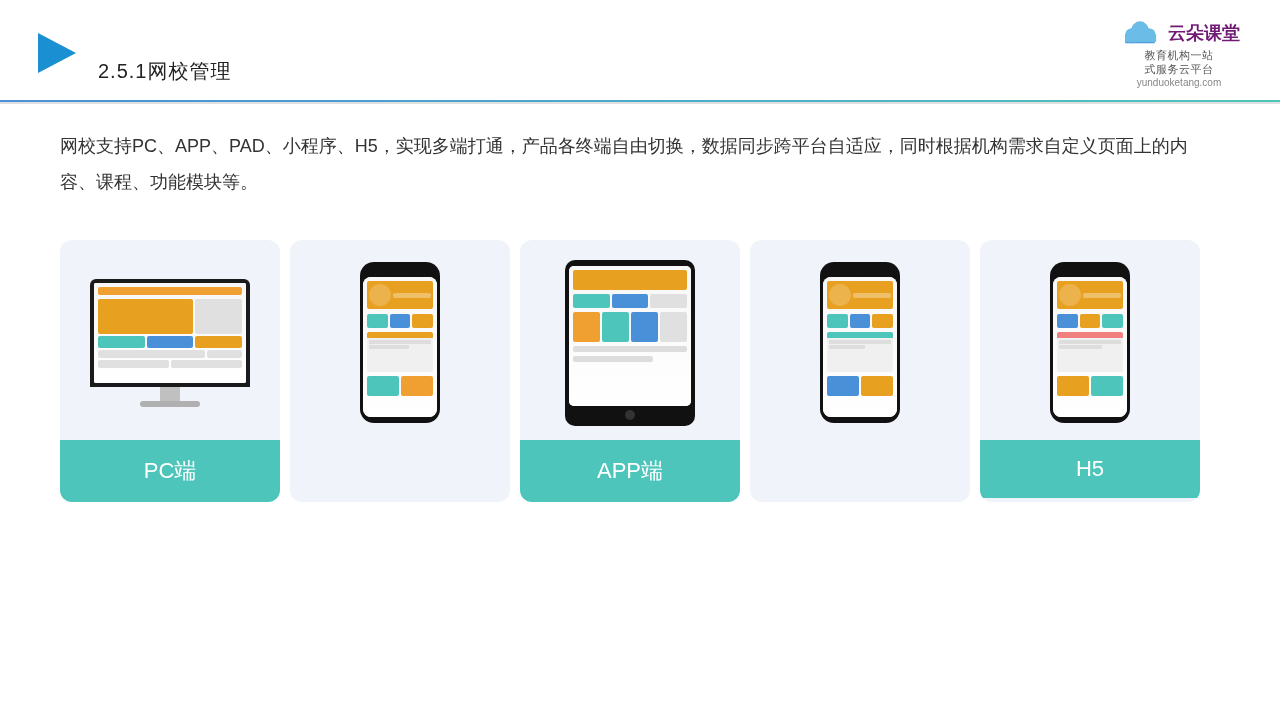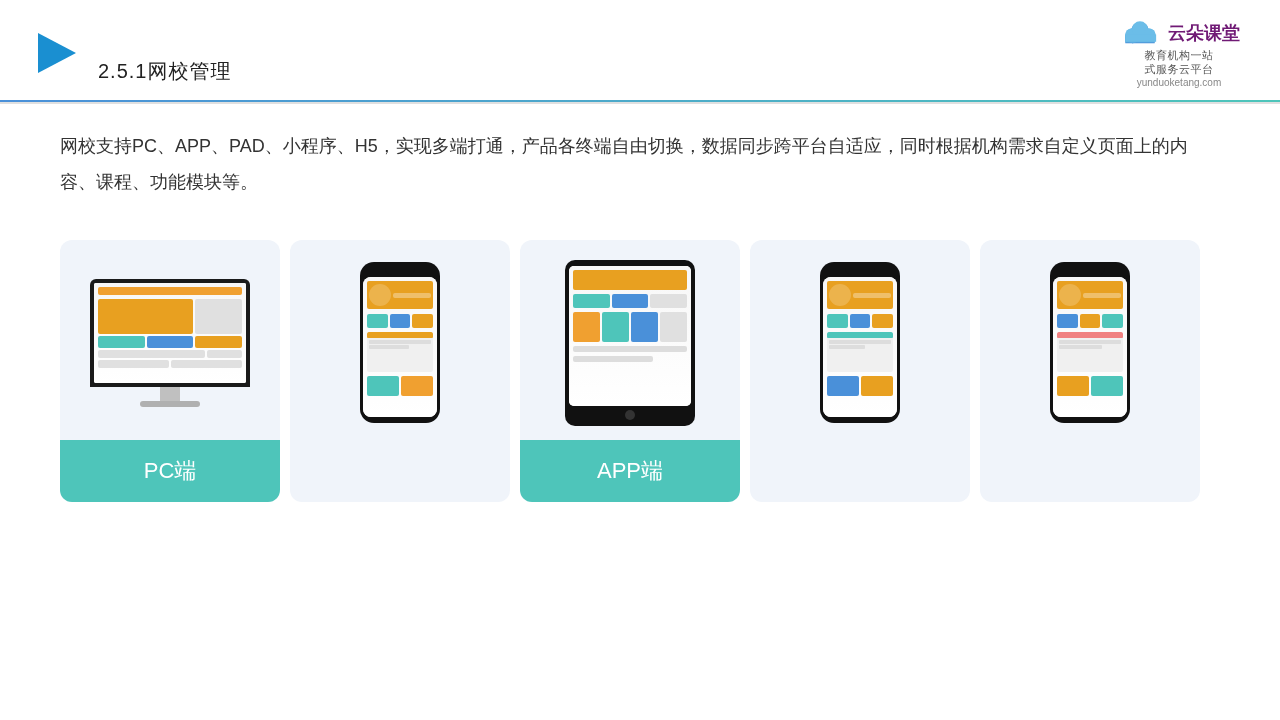--- a/index.html
+++ b/index.html
@@ -419,16 +419,17 @@
                 <div style="height:4px;background:#ddd;margin:1px 2px;border-radius:1px;width:65%;"></div>
               </div>
               <div style="display:flex;gap:2px;">
                 <div style="flex:1;height:20px;background:#e8a020;border-radius:2px;"></div>
                 <div style="flex:1;height:20px;background:#4ec5ba;border-radius:2px;"></div>
               </div>
             </div>
           </div>
         </div>
       </div>
+      <div class="card-label">H5</div>
     </div>
 
   </div>
 </div>
 
 </body></html>

